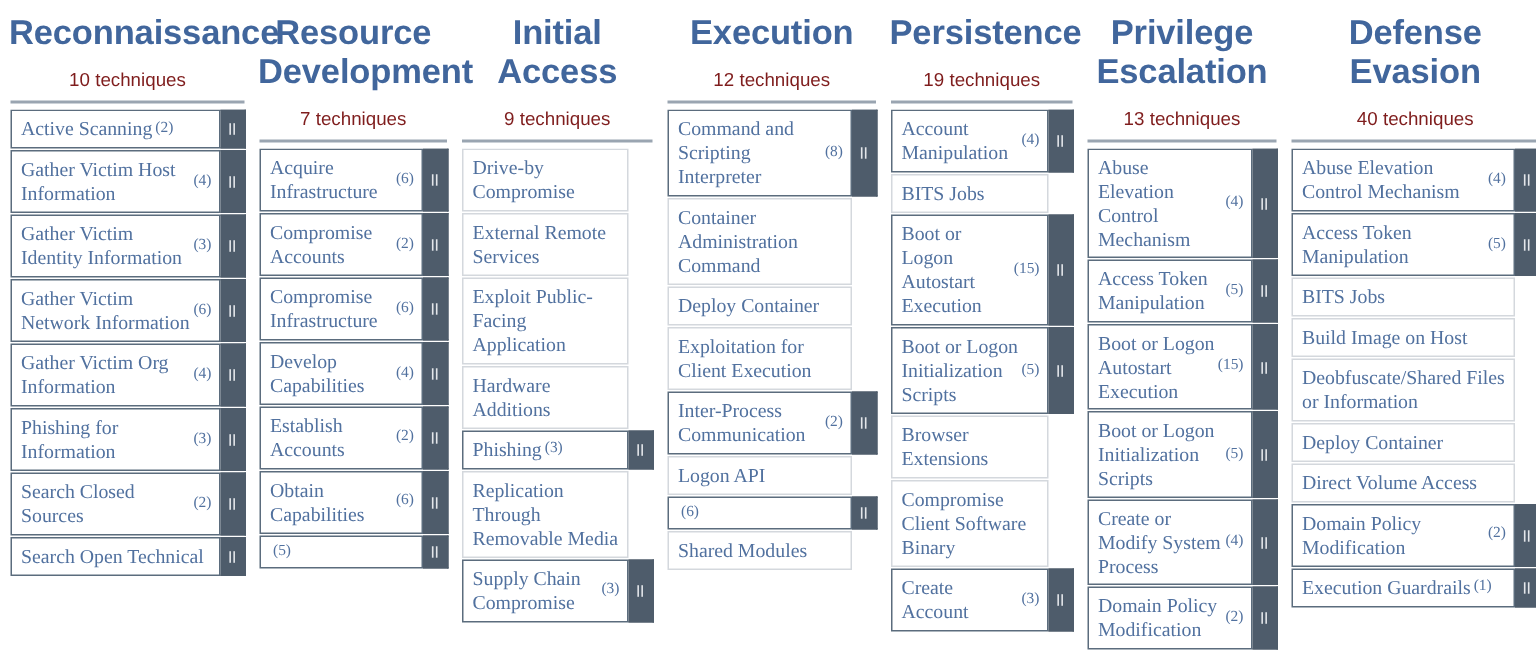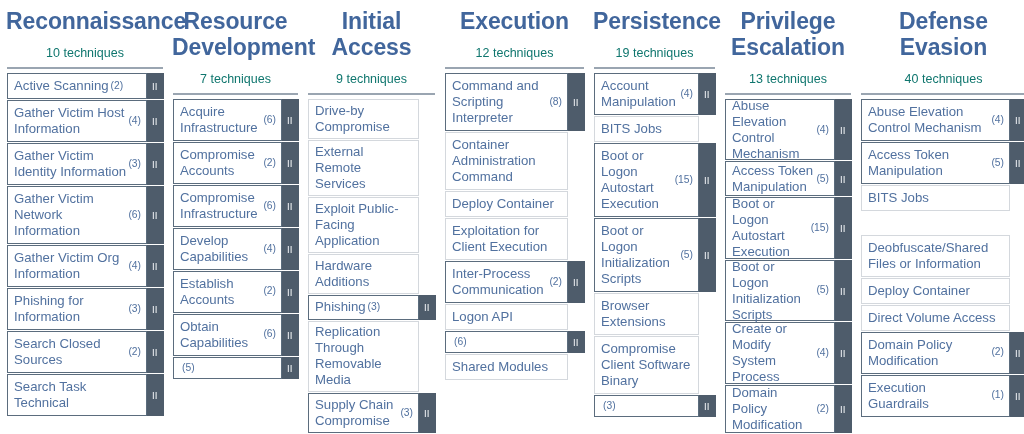--- a/index.html
+++ b/index.html
@@ -40,21 +40,21 @@
   }
   .tactic-title {
     color: #41669c;
     font-size: 23px;
     font-weight: bold;
     line-height: 1.12;
     margin-top: 9px;
     letter-spacing: -0.1px;
   }
   .tactic-count {
-    color: #0f766e;
+    color: #7f1d1d;
     font-size: 12.5px;
     line-height: 1;
     margin-top: 12px;
     margin-bottom: 8px;
     white-space: nowrap;
   }
   .head-rule {
     border-top: 2px solid #9aa5b1;
     height: 0;
     margin: 0 1px 4px 1px;
@@ -77,20 +77,21 @@
     border: 1px solid #d4d8dd;
     background: #ffffff;
     color: #51719f;
     font-size: 13.2px;
     line-height: 1.21;
     padding: 4px 5px 4px 6px;
     display: flex;
     align-items: center;
     min-width: 0;
     word-break: break-word;
+    font-family: Liberation Serif, serif;
   }
   .tech-row.has-sub .tech-cell {
     border: 1px solid #5b6c7d;
   }
   .tech-cell .cnt {
     font-size: 10.3px;
     color: #51719f;
     white-space: nowrap;
     padding-left: 2px;
   }
@@ -186,21 +187,21 @@
           <div class="tech-cell">
             <span>Search Closed Sources</span>
             <span class="cnt">(2)</span>
           </div>
           <div class="sub-handle">
             <span class="bars">||</span>
           </div>
         </div>
         <div class="tech-row has-sub">
           <div class="tech-cell">
-            <span>Search Task Technical</span>
+            <span>Search Open Technical</span>
           </div>
           <div class="sub-handle">
             <span class="bars">||</span>
           </div>
         </div>
       </div>
     </div>
     <div class="tactic-column col-w-1">
       <div class="tactic-head">
         <div class="tactic-title">Resource Development</div>
@@ -441,20 +442,21 @@
           <div class="spacer-handle"></div>
         </div>
         <div class="tech-row">
           <div class="tech-cell">
             <span>Compromise Client Software Binary</span>
           </div>
           <div class="spacer-handle"></div>
         </div>
         <div class="tech-row has-sub">
           <div class="tech-cell">
+            <span>Create Account</span>
             <span class="cnt">(3)</span>
           </div>
           <div class="sub-handle">
             <span class="bars">||</span>
           </div>
         </div>
       </div>
     </div>
     <div class="tactic-column col-w-5">
       <div class="tactic-head">
@@ -544,20 +546,23 @@
             <span class="bars">||</span>
           </div>
         </div>
         <div class="tech-row">
           <div class="tech-cell">
             <span>BITS Jobs</span>
           </div>
           <div class="spacer-handle"></div>
         </div>
         <div class="tech-row">
+          <div class="tech-cell">
+            <span>Build Image on Host</span>
+          </div>
           <div class="spacer-handle"></div>
         </div>
         <div class="tech-row">
           <div class="tech-cell">
             <span>Deobfuscate/Shared Files or Information</span>
           </div>
           <div class="spacer-handle"></div>
         </div>
         <div class="tech-row">
           <div class="tech-cell">

